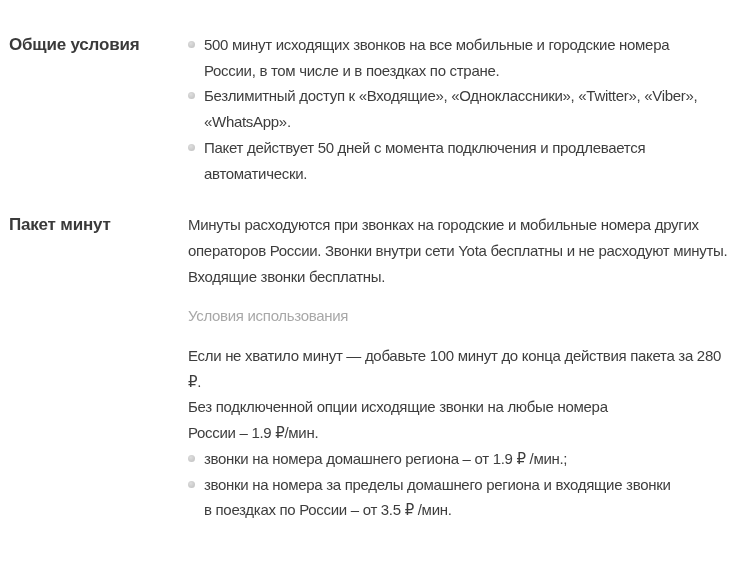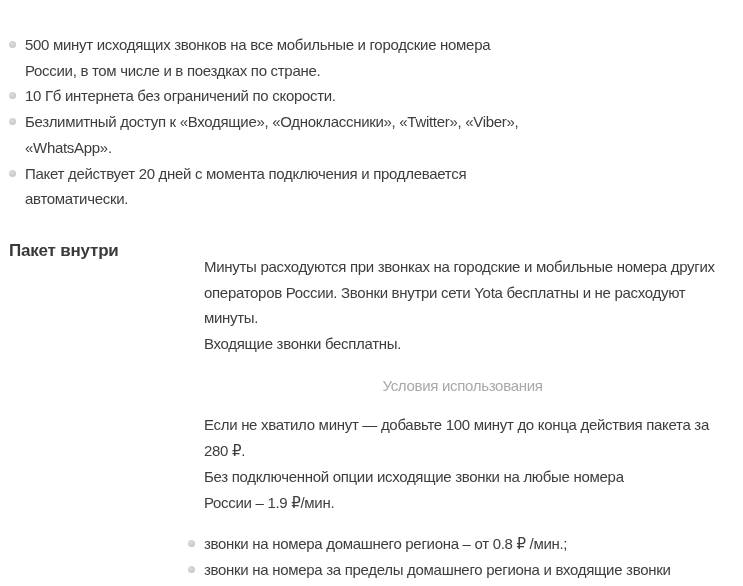--- a/index.html
+++ b/index.html
@@ -61,93 +61,91 @@
   .bullet-marker::after {
     content: "";
     display: block;
     width: 7px;
     height: 7px;
     border-radius: 50%;
     background: radial-gradient(circle at 40% 35%, #dedede 0%, #c6c6c6 75%);
     margin-top: 9px;
   }
   .para {
-    margin: 16px;
+    margin: 0;
     white-space: pre-line;
   }
   .li-text {
     white-space: pre-line;
   }
   .gap {
     margin-top: 14px;
   }
   .gap-lg {
     margin-top: 16px;
   }
   .subheading {
     margin: 14px 0 0 0;
     font-size: 15px;
     font-weight: normal;
     color: #a8a8a8;
     line-height: 25.7px;
     white-space: pre-line;
-    text-align: center;
   }
 </style>
 </head>
 <body>
 
 <div class="doc">
 
   <div class="section">
+    <div class="label-col">
+      <h2 class="section-label">Общие условия</h2>
+    </div>
     <div class="content-col">
       <ul class="bullet-list">
         <li class="bullet-item">
           <span class="bullet-marker"></span>
           <span class="li-text">500 минут исходящих звонков на все мобильные и городские номера
 России, в том числе и в поездках по стране.</span>
         </li>
         <li class="bullet-item">
           <span class="bullet-marker"></span>
-          <span class="li-text">10 Гб интернета без ограничений по скорости.</span>
-        </li>
-        <li class="bullet-item">
-          <span class="bullet-marker"></span>
           <span class="li-text">Безлимитный доступ к «Входящие», «Одноклассники», «Twitter», «Viber»,
 «WhatsApp».</span>
         </li>
         <li class="bullet-item">
           <span class="bullet-marker"></span>
-          <span class="li-text">Пакет действует 20 дней с момента подключения и продлевается
+          <span class="li-text">Пакет действует 50 дней с момента подключения и продлевается
 автоматически.</span>
         </li>
       </ul>
     </div>
   </div>
 
   <div class="section">
     <div class="label-col">
-      <h2 class="section-label">Пакет внутри</h2>
+      <h2 class="section-label">Пакет минут</h2>
     </div>
     <div class="content-col">
       <p class="para">Минуты расходуются при звонках на городские и мобильные номера других
 операторов России. Звонки внутри сети Yota бесплатны и не расходуют минуты.
 Входящие звонки бесплатны.</p>
 
       <h3 class="subheading">Условия использования</h3>
 
       <p class="para gap">Если не хватило минут — добавьте 100 минут до конца действия пакета за 280 ₽.
 Без подключенной опции исходящие звонки на любые номера
 России – 1.9 ₽/мин.</p>
 
 
       <ul class="bullet-list">
         <li class="bullet-item">
           <span class="bullet-marker"></span>
-          <span class="li-text">звонки на номера домашнего региона – от 0.8 ₽ /мин.;</span>
+          <span class="li-text">звонки на номера домашнего региона – от 1.9 ₽ /мин.;</span>
         </li>
         <li class="bullet-item">
           <span class="bullet-marker"></span>
           <span class="li-text">звонки на номера за пределы домашнего региона и входящие звонки
 в поездках по России – от 3.5 ₽ /мин.</span>
         </li>
       </ul>
     </div>
   </div>
 

